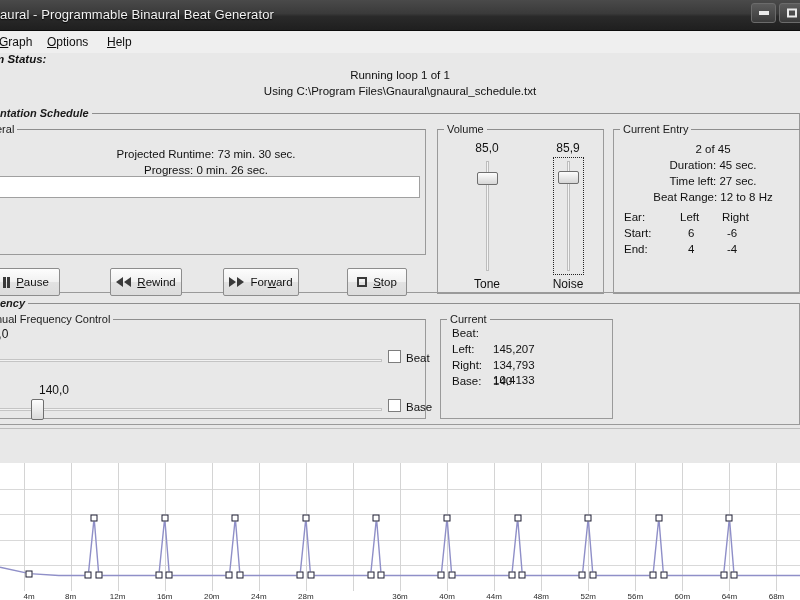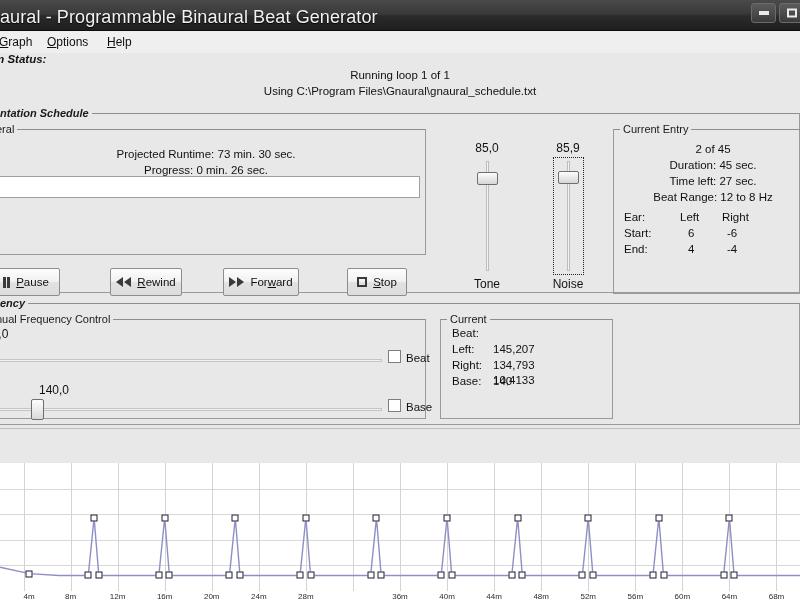--- a/index.html
+++ b/index.html
@@ -11,21 +11,21 @@
   #app { position: relative; width: 800px; height: 600px; background: #1a1a1a; }
 
   
   .titlebar {
     position: absolute; left: 0; top: 0; width: 800px; height: 31px;
     background: linear-gradient(to bottom, #4a4a4a 0%, #3a3a3a 45%, #2a2a2a 55%, #1f1f1f 100%);
     border-bottom: 1px solid #0c0c0c;
   }
   .titlebar .title {
     position: absolute; left: 0; top: 7px;
-    color: #f2f2f2; font-size: 18px; letter-spacing: .1px; white-space: nowrap;
+    color: #f2f2f2; font-size: 13px; letter-spacing: .1px; white-space: nowrap;
     text-shadow: 0 1px 1px #000;
   }
   .wincontrols { position: absolute; right: -4px; top: 3px; display: flex; gap: 3px; }
   .winbtn {
     width: 25px; height: 20px; border-radius: 3px;
     background: linear-gradient(to bottom, #5c5c5c, #3b3b3b);
     border: 1px solid #6b6b6b; position: relative;
   }
   .winbtn .gm { position: absolute; left: 50%; top: 50%; transform: translate(-50%,-50%); }
   .gm-min { width: 10px; height: 4px; background: #eaeaea; }
@@ -171,20 +171,23 @@
         </span>
       <span><span>For</span><span class="mn">w</span><span>ard</span></span>
     </div>
     <div class="btn" style="left:347px; top:237px; width:60px; height:28px;">
       <span class="bico">
           <i class="sq"></i>
         </span>
       <span><span class="mn">S</span><span>top</span></span>
     </div>
 
+    <div class="group" style="left:437px; top:98px; width:167px; height:165px;">
+      <div class="glabel">Volume</div>
+    </div>
     <div class="slabel" style="left:452px; top:110px; width:70px;">85,0</div>
     <div class="vtrack" style="left:486px; top:130px; height:110px;"></div>
     <div class="vthumb" id="toneThumb" style="left: 477px; top: 140.5px;"></div>
     <div class="slabel" style="left:452px; top:246px; width:70px;">Tone</div>
 
     <div class="slabel" style="left:533px; top:110px; width:70px;">85,9</div>
     <div class="focusring" style="left:553px; top:126px; width:31px; height:118px;"></div>
     <div class="vtrack" style="left:567px; top:130px; height:110px;"></div>
     <div class="vthumb" id="noiseThumb" style="left: 558px; top: 139.51px;"></div>
     <div class="slabel" style="left:533px; top:246px; width:70px;">Noise</div>

